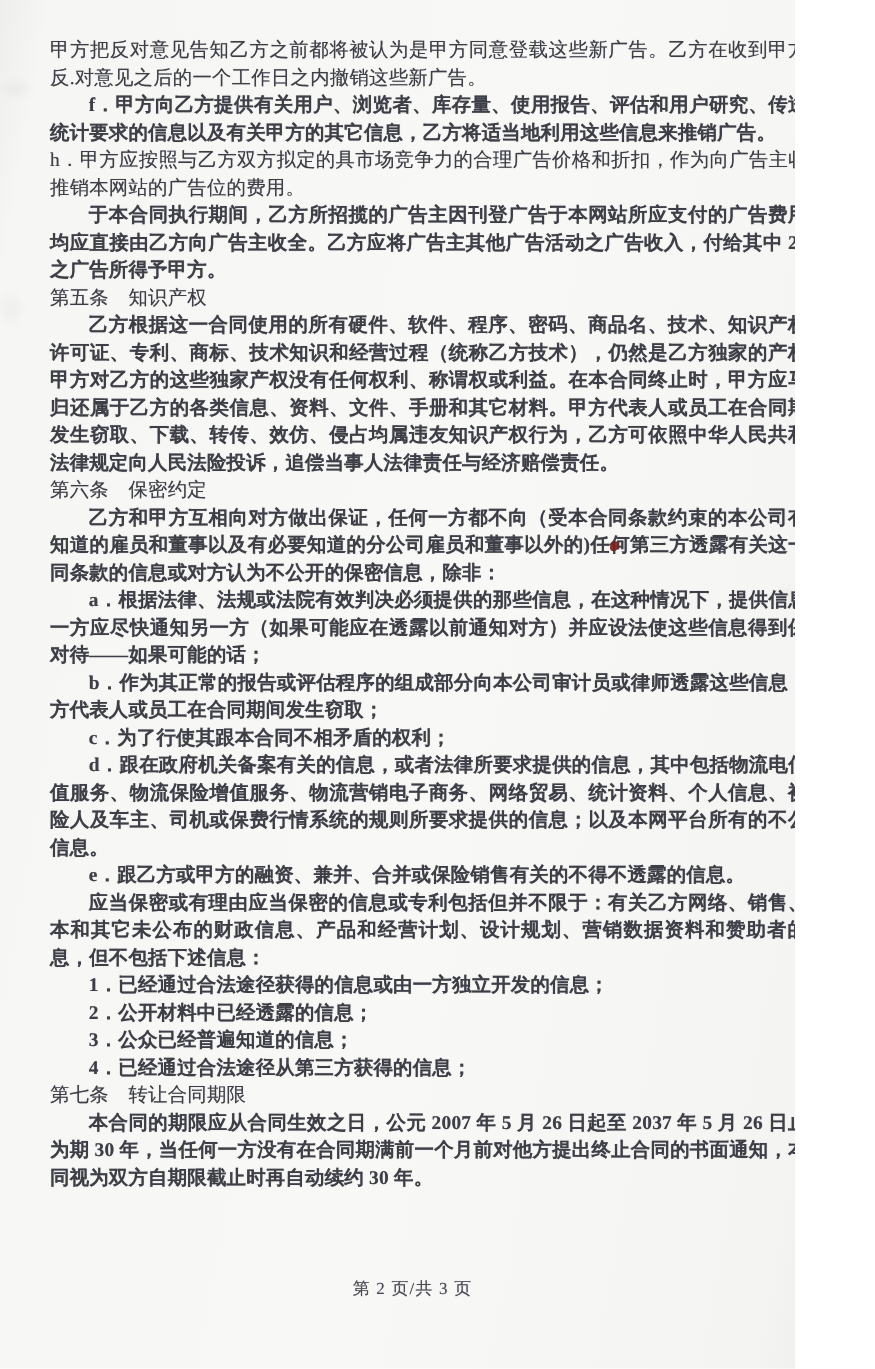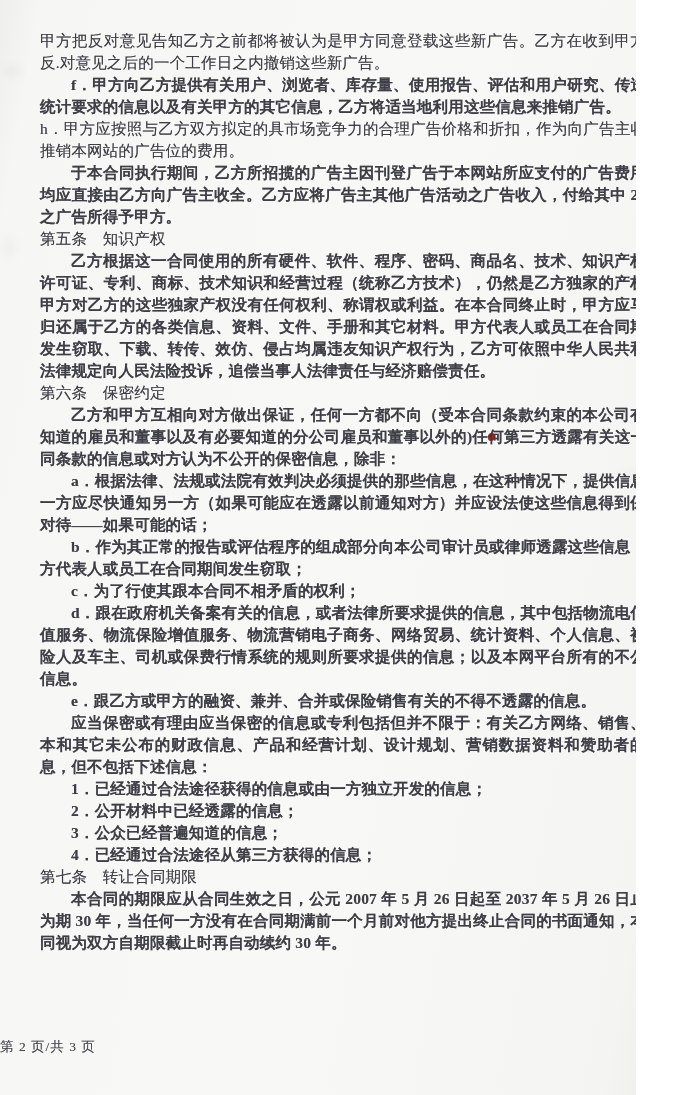--- a/index.html
+++ b/index.html
@@ -29,29 +29,28 @@
     line-height: 22px;
     letter-spacing: 0.2px;
     color: #3d3e46;
     text-shadow: 0 0 0.6px rgba(70, 72, 84, 0.55);
   }
   p.para.indent { text-indent: 2em; font-weight: bold; }
   p.para.flush  { text-indent: 0; }
   p.para.heading { text-indent: 0; }
   .footer {
     position: absolute;
-    left: 0;
+    left: 12px;
     top: 1022px;
     width: 100%;
-    text-align: left;
+    text-align: center;
     font-size: 13.5px;
     letter-spacing: 1px;
     color: #4a4b53;
     text-shadow: 0 0 0.6px rgba(70, 72, 84, 0.5);
-    margin-top: 16px;
   }
   .ink-blot {
     position: absolute;
     left: 488px;
     top: 433px;
     width: 7px;
     height: 8px;
     border-radius: 55% 45% 60% 40%;
     filter: blur(0.4px);
     opacity: 0.9;

